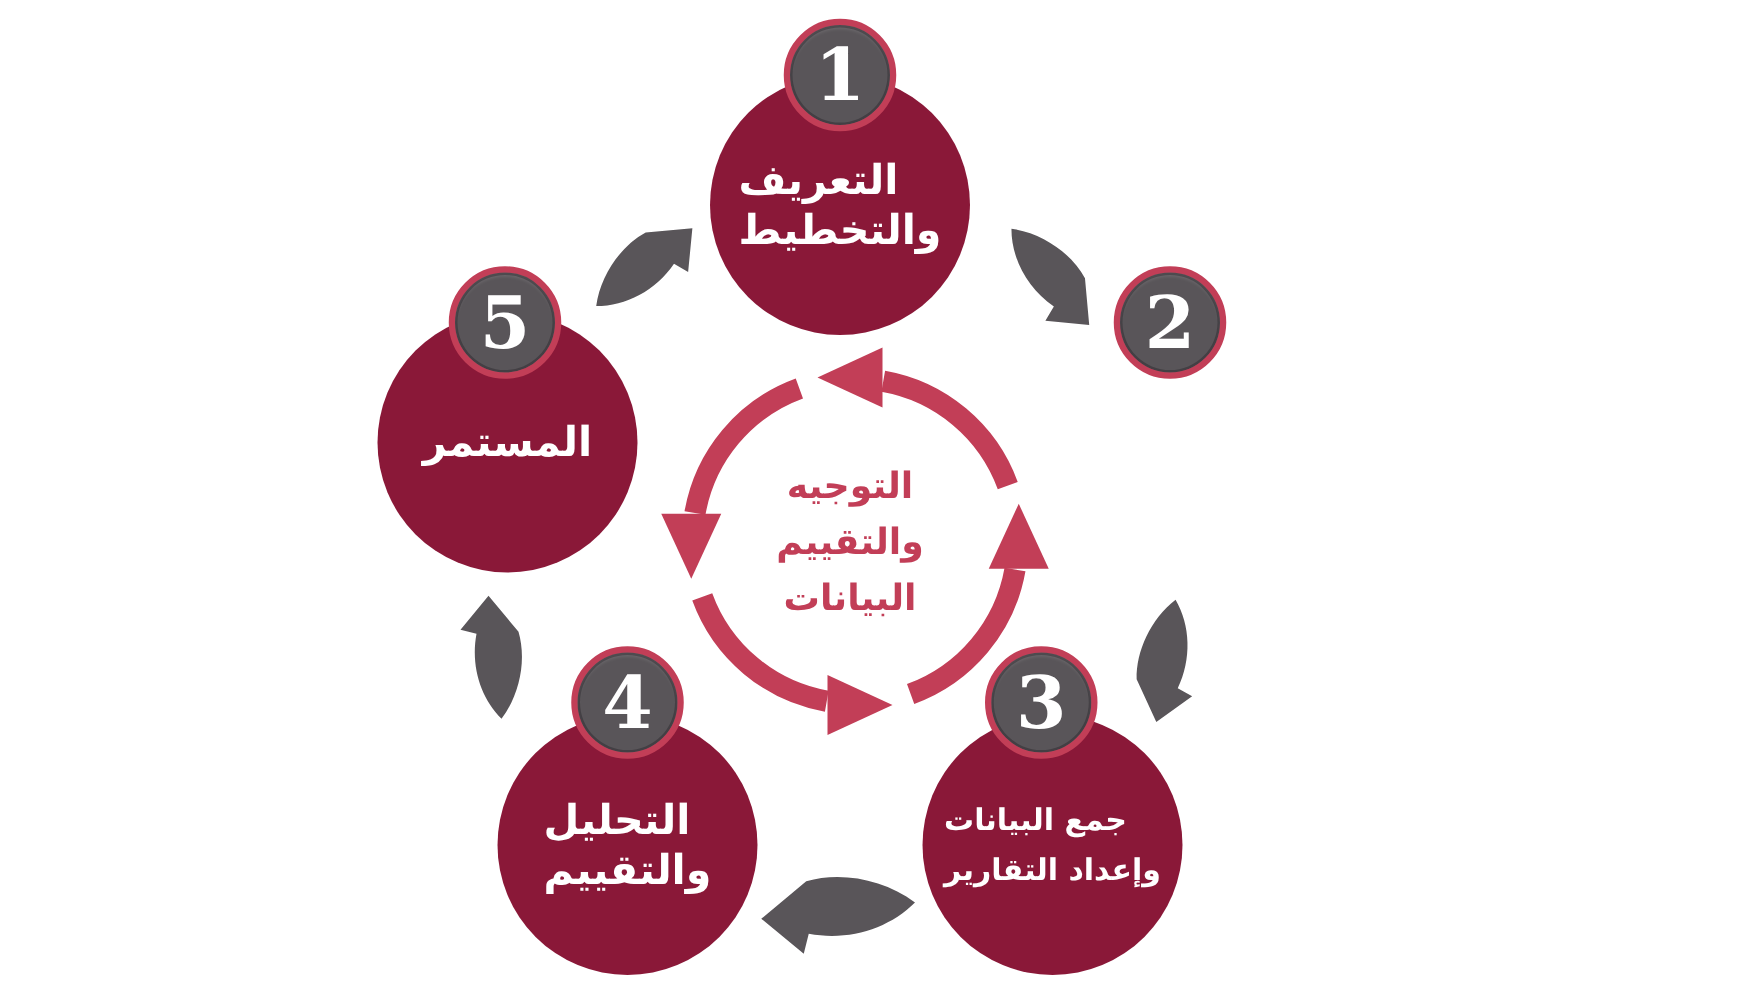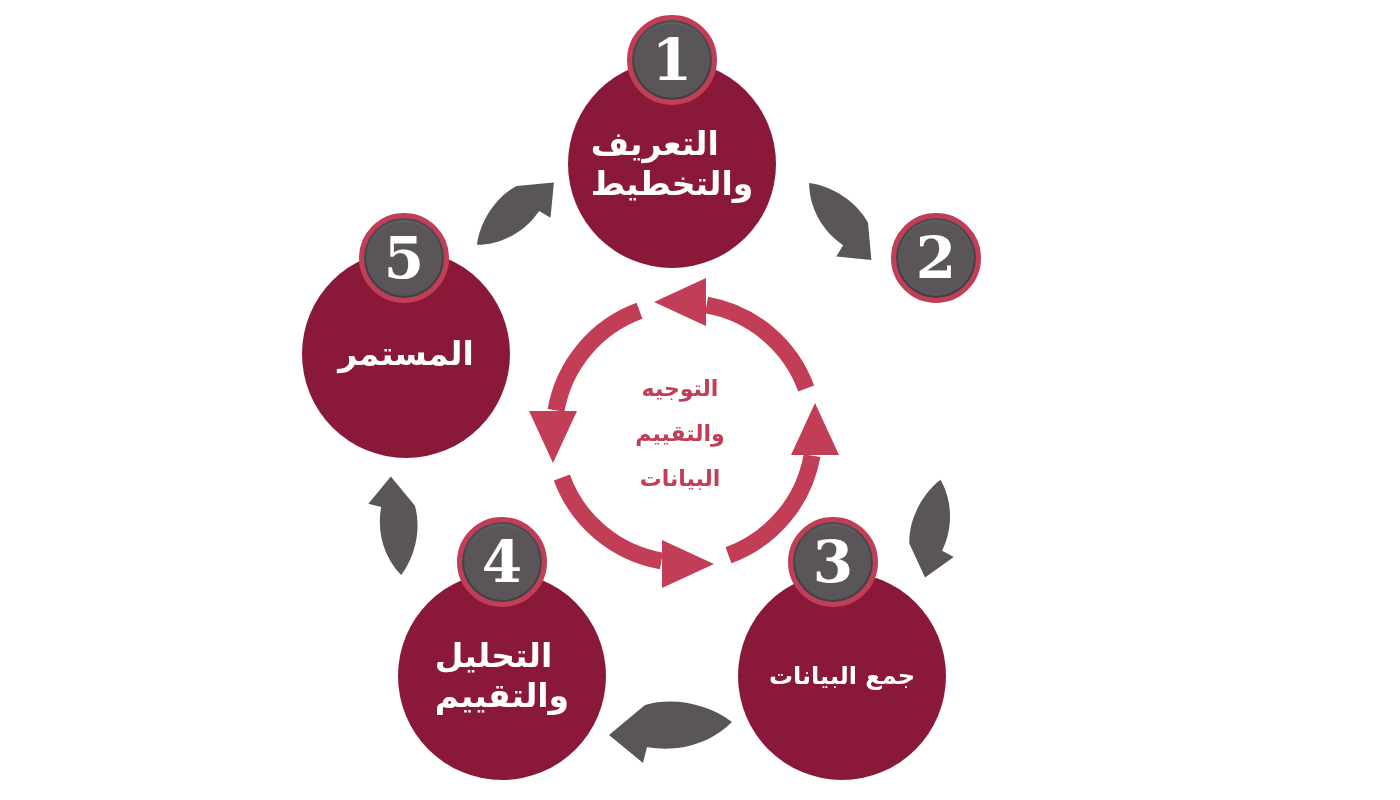--- a/index.html
+++ b/index.html
@@ -22,21 +22,21 @@
     border:5px solid var(--accent_crimson,#C23E57);
     background:var(--badge_gray,#595559);
     box-shadow:inset 0 0 0 2px rgba(25,22,28,.35), inset 0 3px 3px rgba(255,255,255,.12);
     color:var(--number_white,#fff);
     display:flex;align-items:center;justify-content:center;
     font-family:"DejaVu Serif", serif;font-weight:bold;font-size:58px;z-index:3;
   }
   
   .center-label{
     position:absolute;left:576px;top:366px;width:208px;text-align:center;
-    color:var(--accent_crimson,#C23E57);font-size:22px;font-weight:bold;line-height:45px;
+    color:var(--accent_crimson,#C23E57);font-size:29px;font-weight:bold;line-height:45px;
     direction:rtl;z-index:1;
   }
   .center-label span{display:block;}
   
   svg.cycle{position:absolute;left:514px;top:263px;z-index:0;color:var(--accent_crimson,#C23E57);}
   svg.garrow{position:absolute;z-index:1;color:var(--arrow_gray,#595559);}
   .ar-34{left:607px;top:695px;}                                   
   .ar-51{left:451px;top:180px;transform:rotate(-45deg) scaleX(-1) scale(.8);} 
   .ar-12{left:773px;top:186px;transform:rotate(45deg) scaleX(-1) scale(.8);}  
   .ar-23{left:870px;top:492px;transform:rotate(-75deg) scale(.8);}            
@@ -91,20 +91,21 @@
       <span>والتخطيط</span>
     </div>
   </div>
   <div class="badge" style="left:627px;top:15px">1</div>
 
   <div class="badge" style="left:891px;top:213px">2</div>
 
   <div class="step-circle" style="left:738px;top:572px">
     <div class="step-label small">
       <span>جمع البيانات</span>
+      <span>وإعداد التقارير</span>
     </div>
   </div>
   <div class="badge" style="left:788px;top:517px">3</div>
 
   <div class="step-circle" style="left:398px;top:572px">
     <div class="step-label">
       <span>التحليل</span>
       <span>والتقييم</span>
     </div>
   </div>

